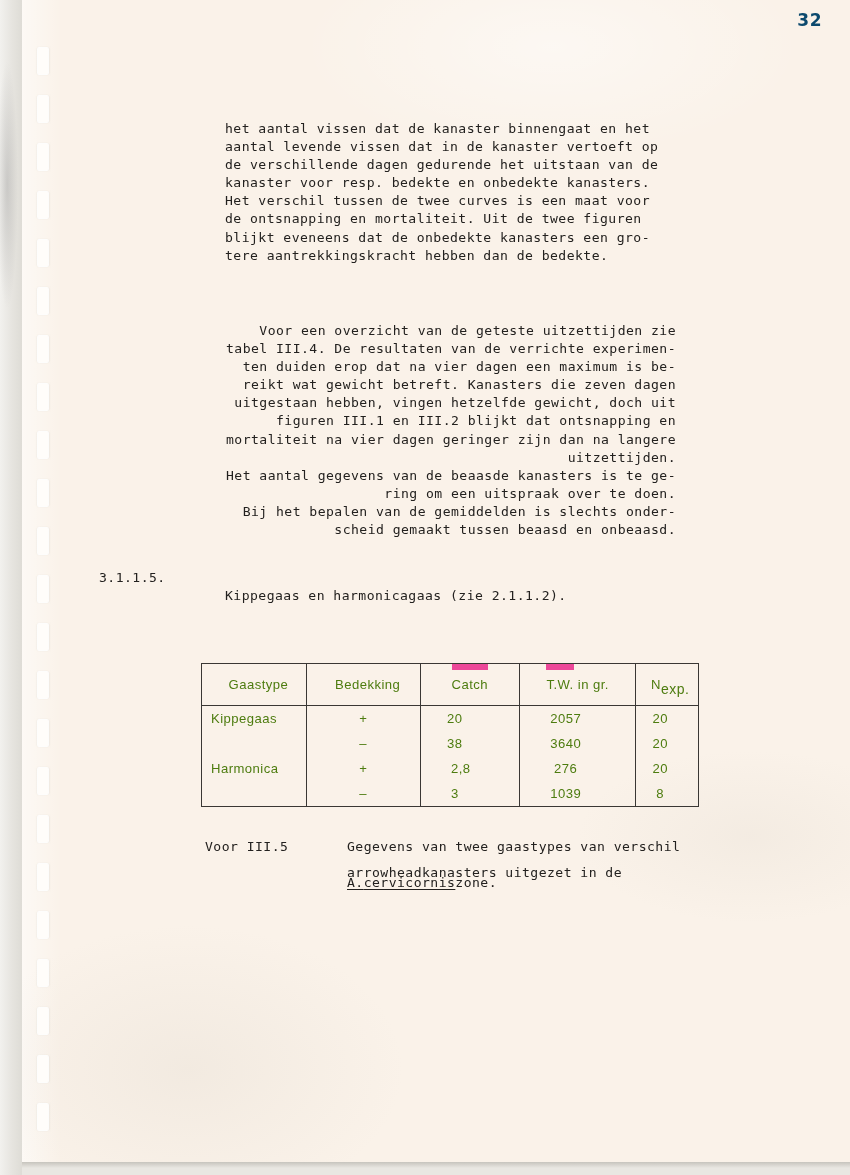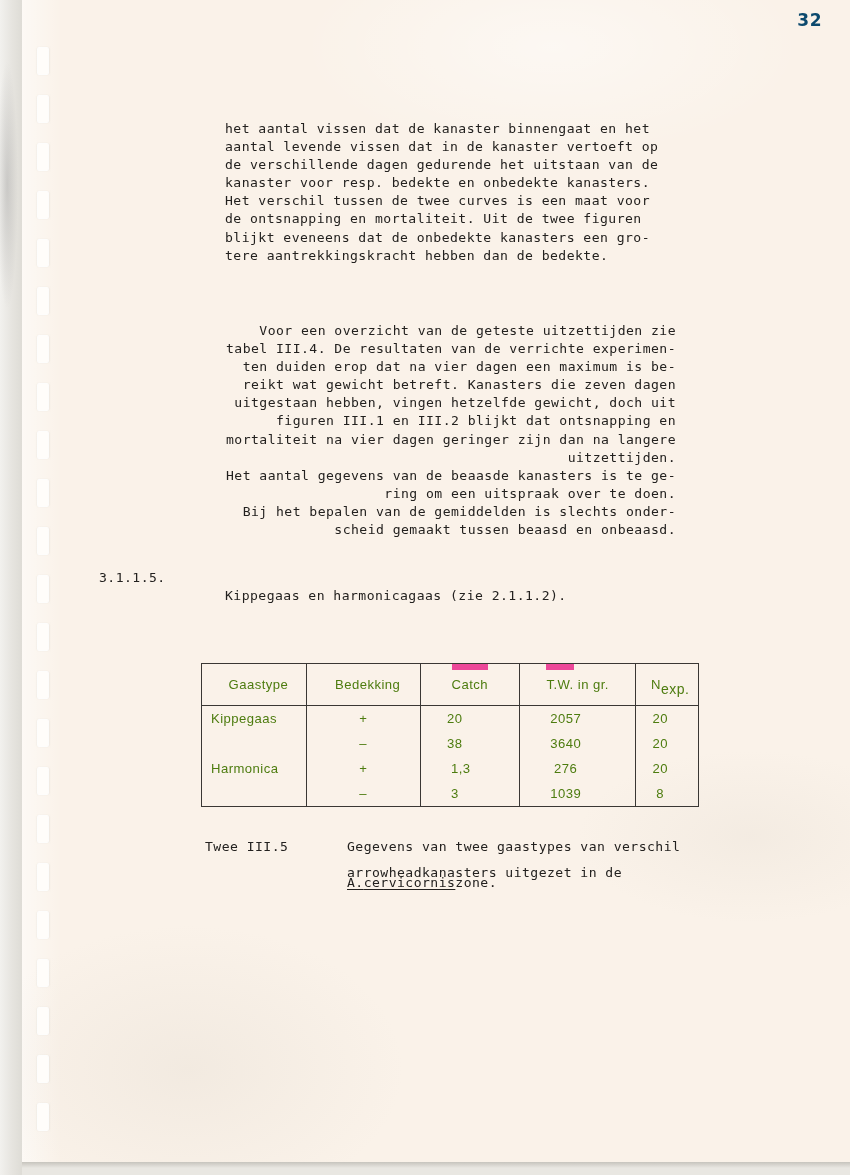--- a/index.html
+++ b/index.html
@@ -326,42 +326,42 @@
             </td>
             <td class="stack-cell">
               <div class="stack-line ctr">+</div>
               <div class="stack-line ctr">–</div>
               <div class="stack-line ctr">+</div>
               <div class="stack-line ctr">–</div>
             </td>
             <td class="stack-cell">
               <div class="stack-line ctr num-19">20</div>
               <div class="stack-line ctr num-38">38</div>
-              <div class="stack-line ctr num-15">1,3</div>
+              <div class="stack-line ctr num-15">2,8</div>
               <div class="stack-line ctr num-3">3</div>
             </td>
             <td class="stack-cell">
               <div class="stack-line ctr tw-2057">2057</div>
               <div class="stack-line ctr tw-3640">3640</div>
               <div class="stack-line ctr tw-451">276</div>
               <div class="stack-line ctr tw-1039">1039</div>
             </td>
             <td class="stack-cell">
               <div class="stack-line ctr n-20">20</div>
               <div class="stack-line ctr n-20">20</div>
               <div class="stack-line ctr n-20">20</div>
               <div class="stack-line ctr n-8">8</div>
             </td>
           </tr>
         </tbody>
       </table>
     </div>
 
     <div id="table-caption">
-      <span class="cap-label" style="top:0;">Twee III.5</span>
+      <span class="cap-label" style="top:0;">Voor III.5</span>
       <span class="cap-line" style="top:0;">Gegevens van twee gaastypes van verschil</span>
       <span class="cap-line" style="top:18px;margin-top:8px;">arrowheadkanasters uitgezet in de</span>
       <span class="cap-line" style="top:36px;"><span class="uline">A.</span><span class="uline">cervicornis</span><span>zone.</span></span>
     </div>
 
 
   </div>
 </div>
 
 </body></html>

